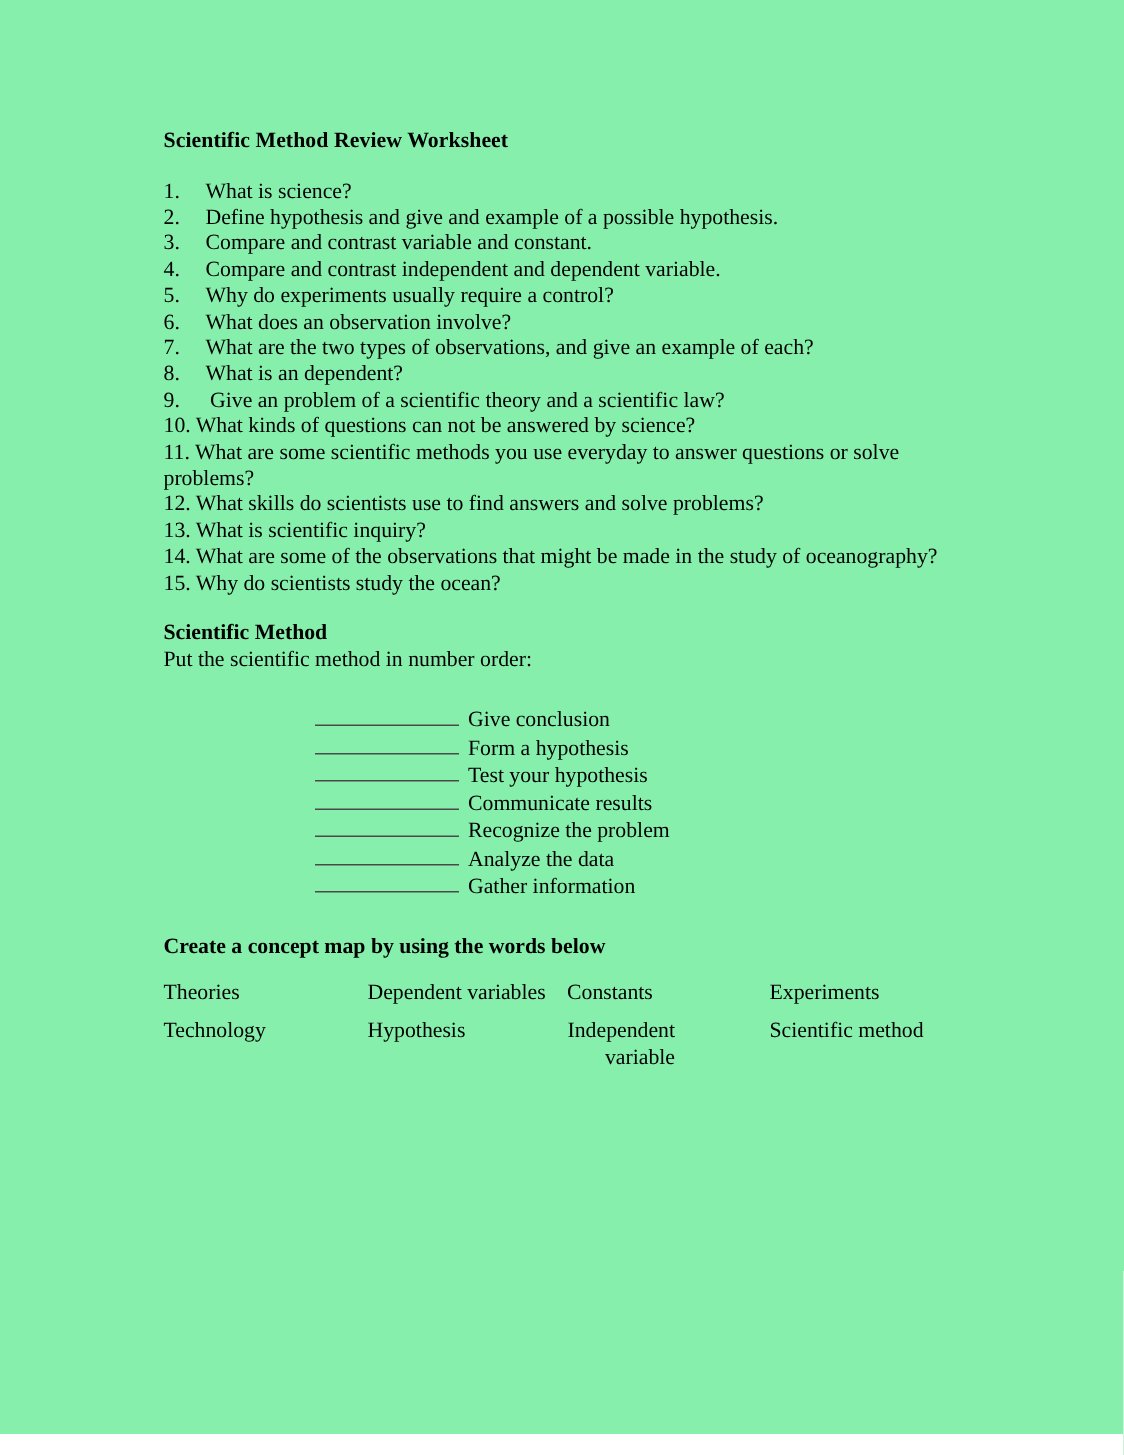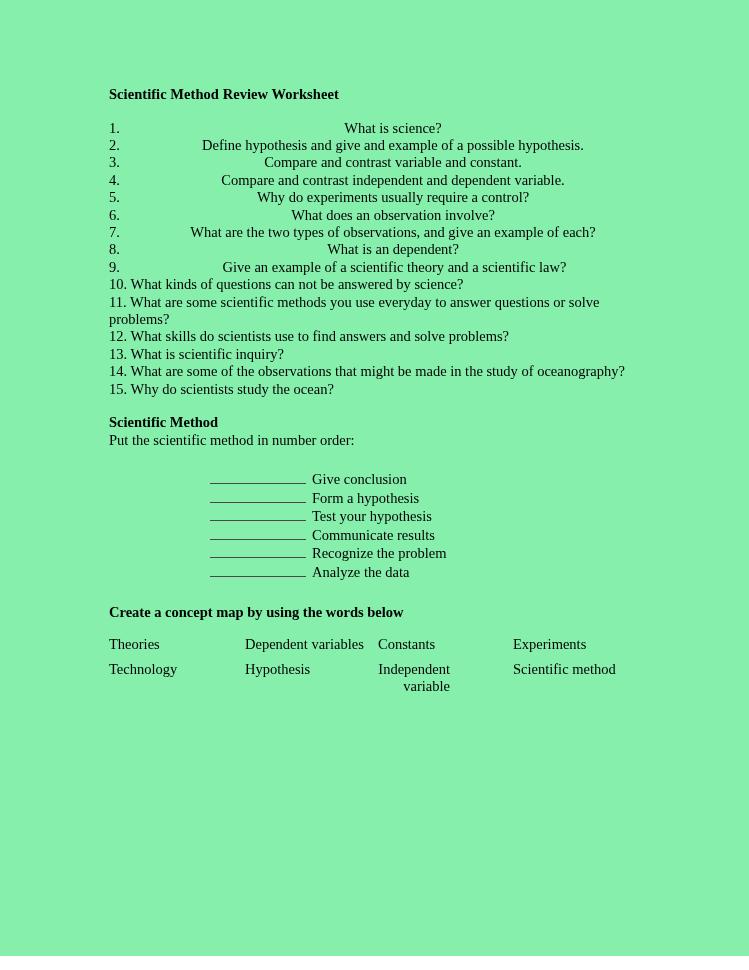--- a/index.html
+++ b/index.html
@@ -39,21 +39,21 @@
   }
   .q-row {
     display: flex;
     align-items: flex-start;
   }
   .q-num {
     width: 28px;
     flex: 0 0 28px;
   }
   .q-num.wide { width: 31px; flex: 0 0 31px; }
-  .q-text { flex: 1 1 auto; text-align: center; }
+  .q-text { flex: 1 1 auto; }
 
   .q-flat {
     font-size: 14.5px;
     line-height: 17.4px;
   }
 
   
   .sec-head {
     font-size: 14.5px;
     font-weight: bold;
@@ -146,21 +146,21 @@
       <div class="q-row">
         <span class="q-num">7.</span>
         <span class="q-text">What are the two types of observations, and give an example of each?</span>
       </div>
       <div class="q-row">
         <span class="q-num">8.</span>
         <span class="q-text">What is an dependent?</span>
       </div>
       <div class="q-row">
         <span class="q-num wide">9.</span>
-        <span class="q-text">Give an example of a scientific theory and a scientific law?</span>
+        <span class="q-text">Give an problem of a scientific theory and a scientific law?</span>
       </div>
 
       <div class="q-flat">10. What kinds of questions can not be answered by science?</div>
       <div class="q-flat">11. What are some scientific methods you use everyday to answer questions or solve problems?</div>
       <div class="q-flat">12. What skills do scientists use to find answers and solve problems?</div>
       <div class="q-flat">13.  What is scientific inquiry?</div>
       <div class="q-flat">14. What are some of the observations that might be made in the study of oceanography?</div>
       <div class="q-flat">15. Why do scientists study the ocean?</div>
     </div>
 
@@ -186,20 +186,24 @@
         <span class="order-rule"></span>
         <span class="order-label">Communicate results</span>
       </div>
       <div class="order-row">
         <span class="order-rule"></span>
         <span class="order-label">Recognize the problem</span>
       </div>
       <div class="order-row">
         <span class="order-rule"></span>
         <span class="order-label">Analyze the data</span>
+      </div>
+      <div class="order-row">
+        <span class="order-rule"></span>
+        <span class="order-label">Gather information</span>
       </div>
     </div>
 
     <div style="height:22px"></div>
 
     <div class="cm-head">Create a concept map by using the words below</div>
 
     <table class="cm-table">
       <tbody>
         <tr>

